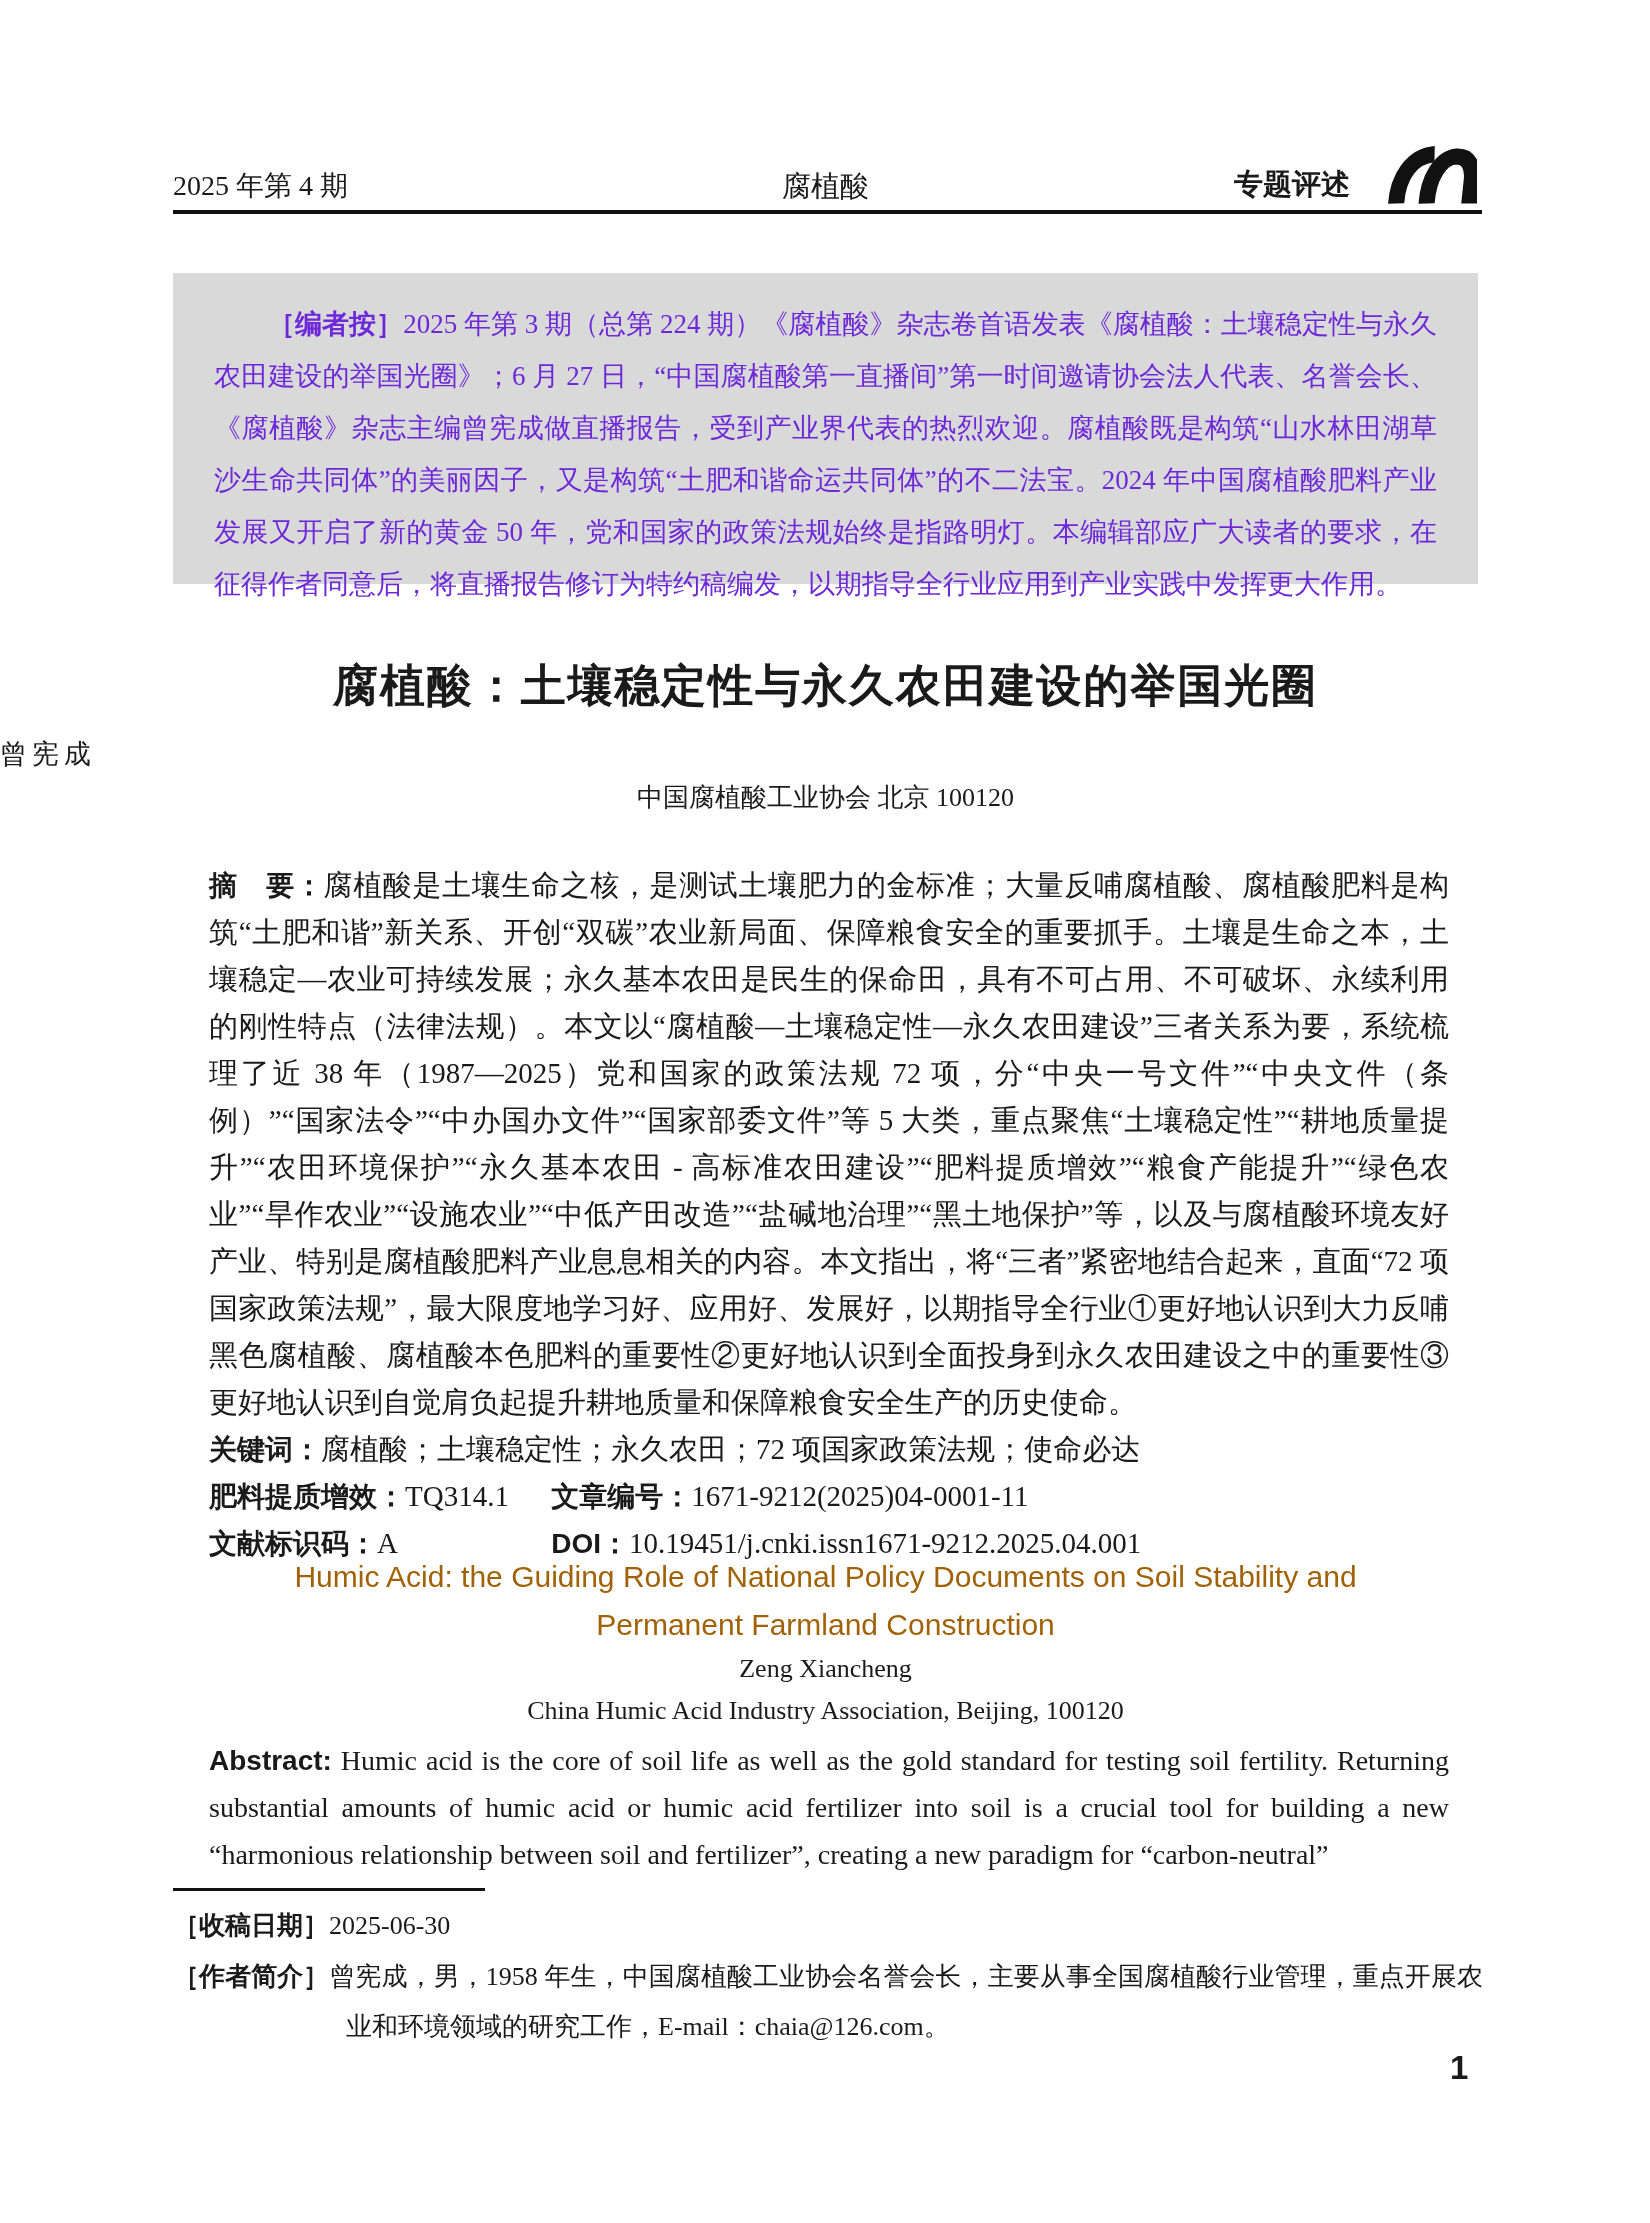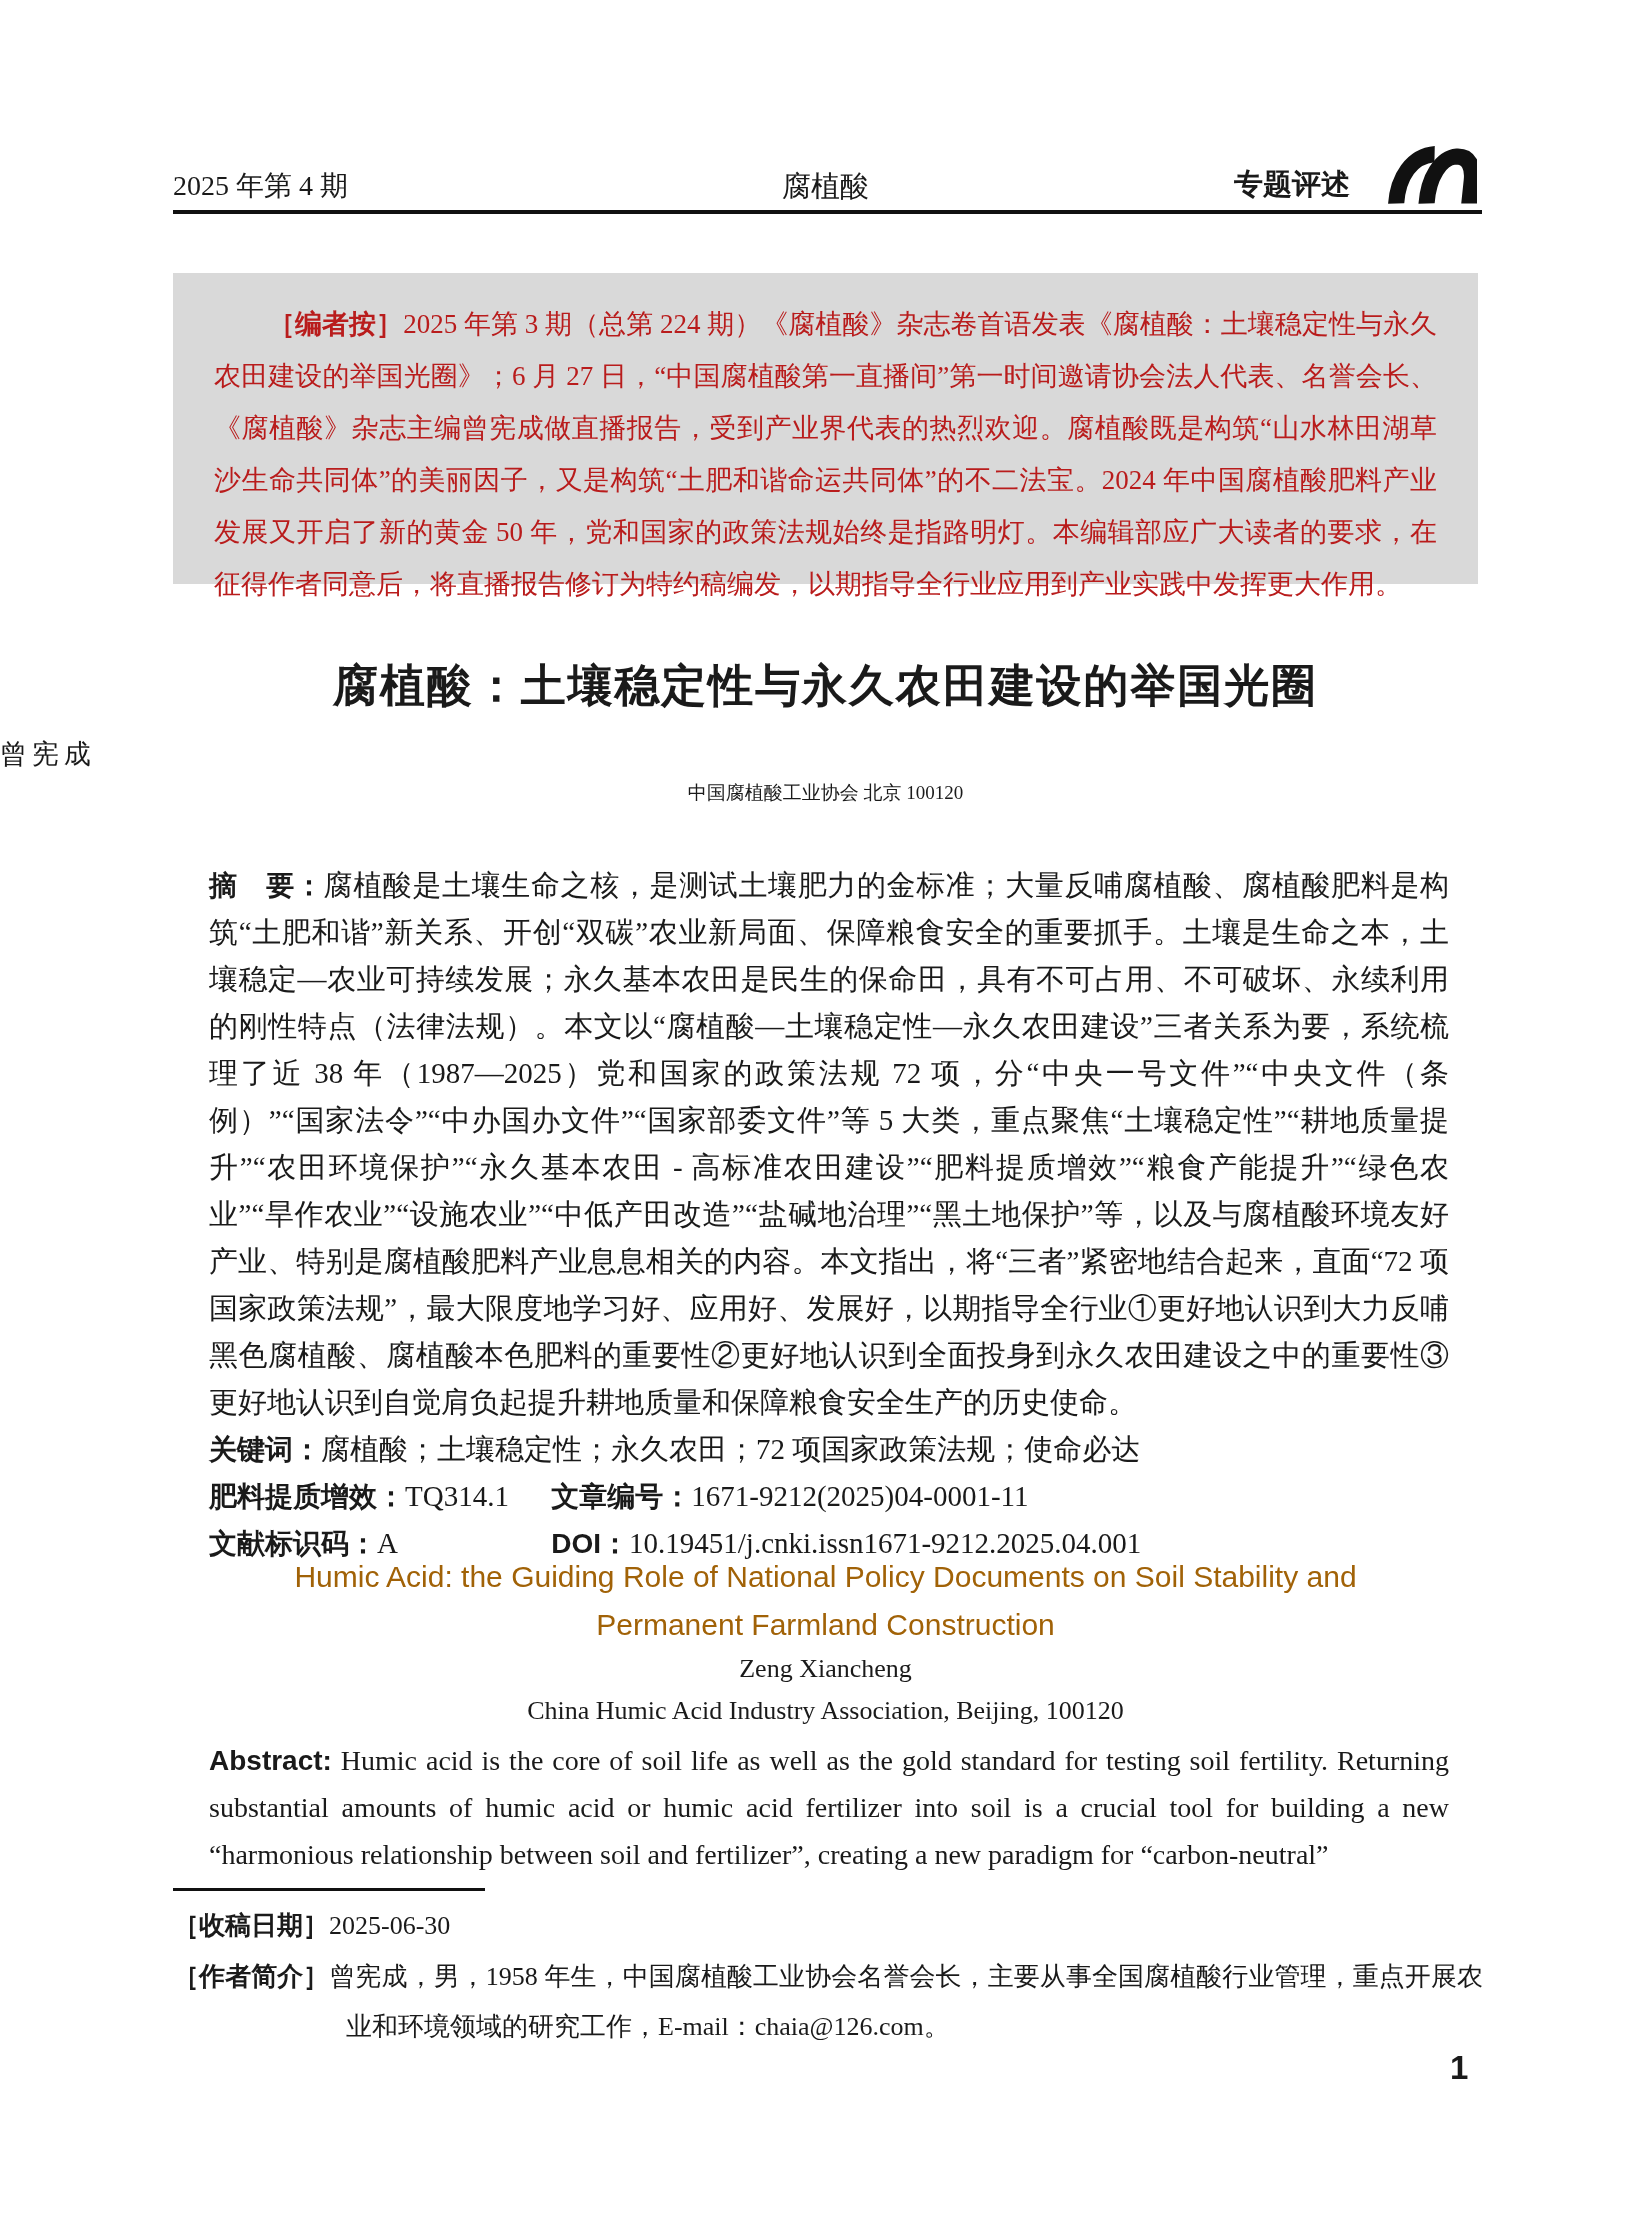--- a/index.html
+++ b/index.html
@@ -21,32 +21,32 @@
   .hdr-logo   { position:absolute; left:1382px; top:144px; width:95px; height:64px; }
   .hdr-rule   { position:absolute; left:173px;  top:210px; width:1309px; height:3.9px; background:#111; }
 
   
   .note-box {
     position:absolute; left:173px; top:273px; width:1305px; height:311px;
     background:#d9d9d9; padding:25px 41px 0 41px;
   }
   .note-box p {
     font-size:27px; line-height:52px; text-align:justify;
-    text-indent:2em; color:#b91c1c;
+    text-indent:2em; color:#6d28d9;
   }
   .note-label { font-weight:bold; }
 
   
   .title {
     position:absolute; left:0; right:0; top:656px; text-align:center;
     font-size:45px; font-weight:bold; letter-spacing:1.9px;
     font-family:"Liberation Sans", sans-serif;
   }
   .author { position:absolute; left:0; right:0; top:736px; text-align:left; font-size:27px; letter-spacing:4.9px; }
-  .affil  { position:absolute; left:0; right:0; top:780px; text-align:center; font-size:19px; }
+  .affil  { position:absolute; left:0; right:0; top:780px; text-align:center; font-size:26px; }
 
   
   .cn-block {
     position:absolute; left:209px; top:862px; width:1240px;
     font-size:29px; line-height:47px;
   }
   .cn-block .abs  { text-align:justify; }
   .cn-block b, .lbl {
     font-weight:bold; font-family:"Liberation Sans", sans-serif; font-size:28px;
   }

